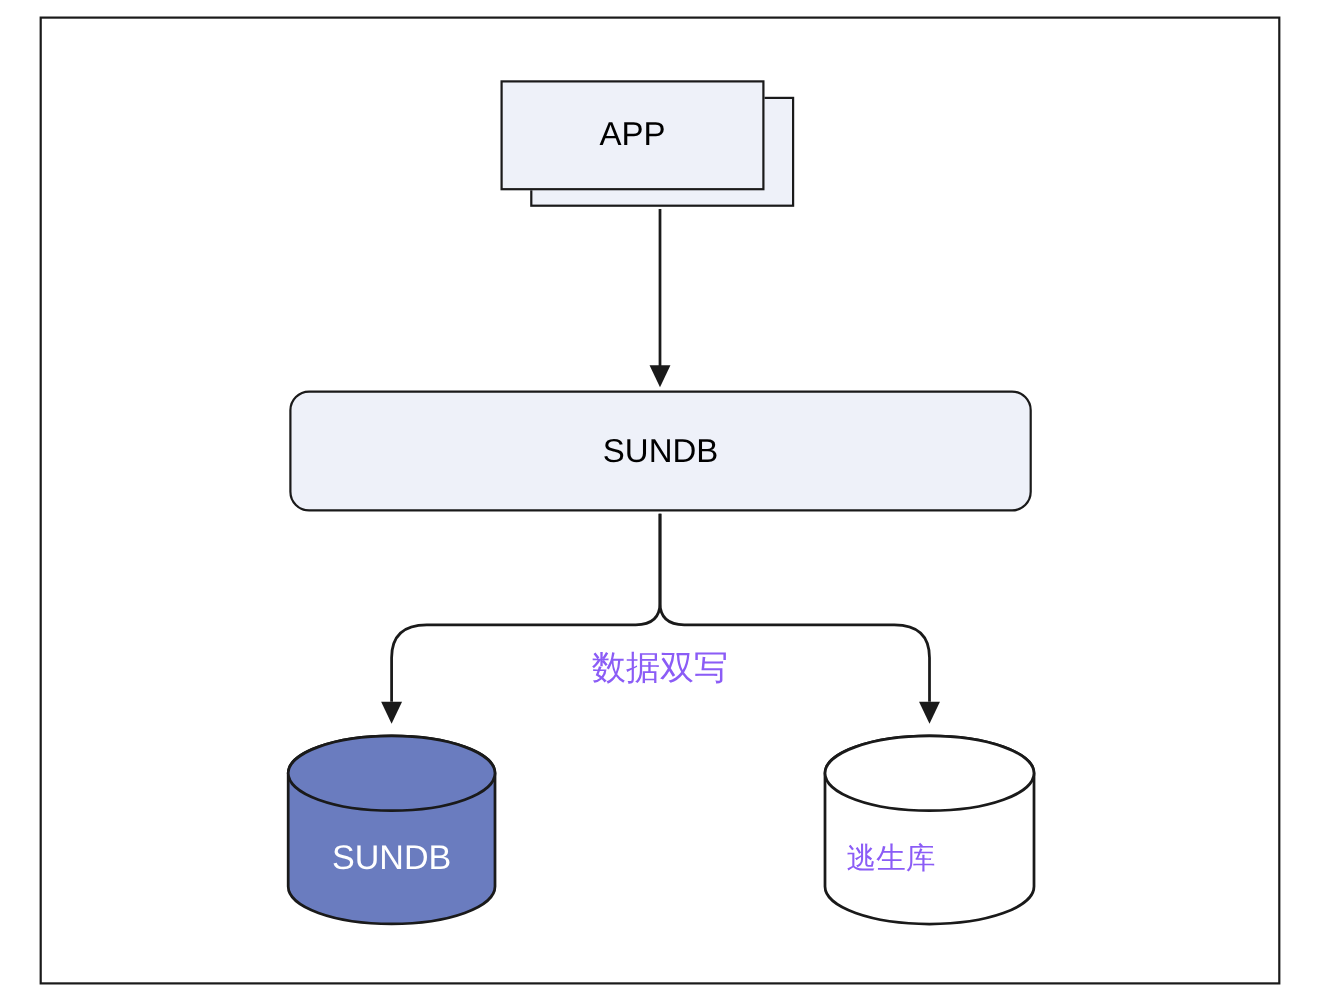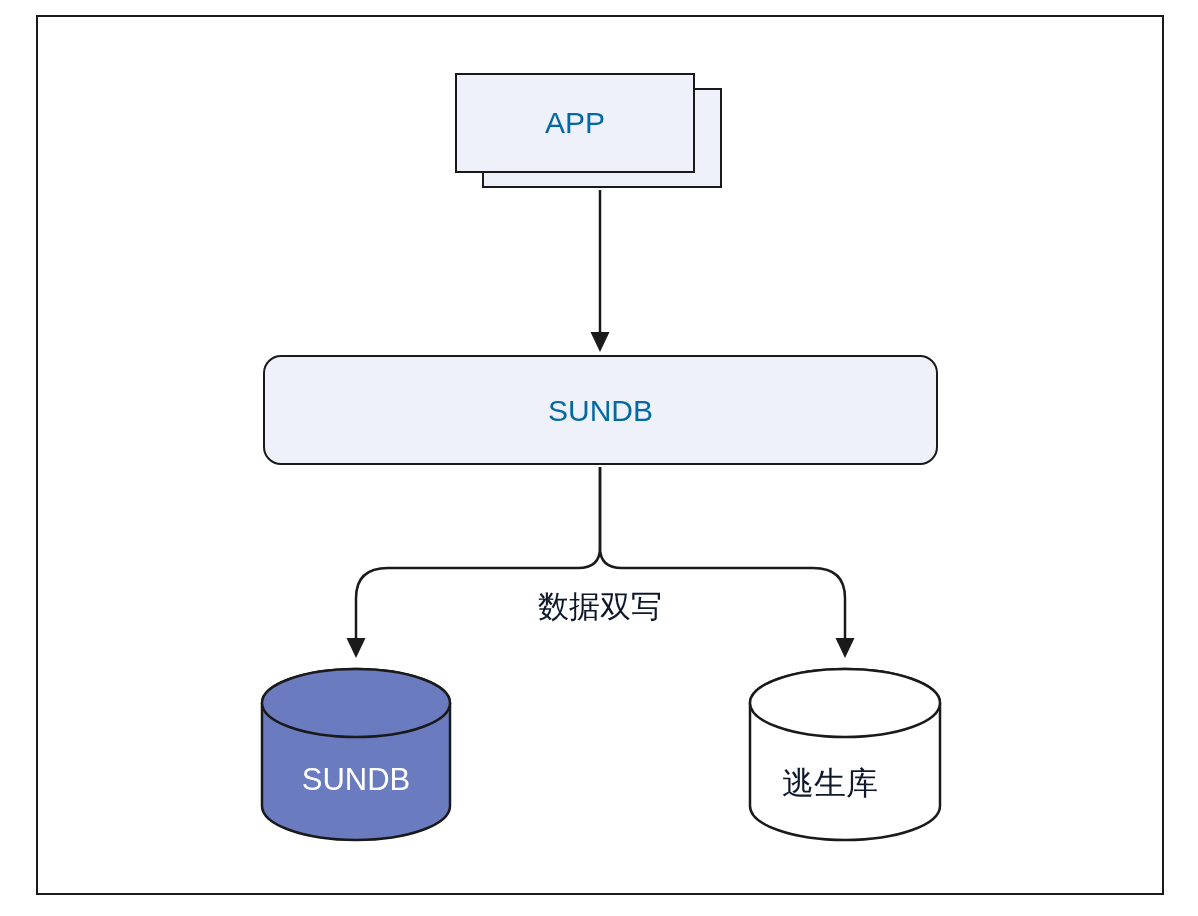--- a/index.html
+++ b/index.html
@@ -18,21 +18,21 @@
     position: absolute;
     left: 36px; top: 15px;
     width: 1128px; height: 880px;
     border: 2.5px solid #1a1a1a;
     background: #ffffff;
   }
   .node-box {
     position: absolute;
     background: #eef1f9;
     border: 2.5px solid #1a1a1a;
-    color: #0369a1;
+    color: #000000;
   }
   .app-back {
     left: 482px; top: 88px;
     width: 240px; height: 100px;
     z-index: 1;
   }
   .app-front {
     left: 455px; top: 73px;
     width: 240px; height: 100px;
     z-index: 2;
@@ -52,38 +52,38 @@
   .connector-layer {
     position: absolute;
     left: 0; top: 0;
     width: 1198px; height: 916px;
     z-index: 3;
     pointer-events: none;
   }
   .label {
     position: absolute;
     text-align: center;
-    color: #0f172a;
+    color: #8b5cf6;
     z-index: 4;
   }
   .branch-label {
     left: 500px; top: 586px;
     width: 200px;
     font-size: 31px;
   }
   .db-label-left {
     left: 276px; top: 762px;
     width: 160px;
     font-size: 31px;
     color: #ffffff;
   }
   .db-label-right {
-    left: 750px; top: 762px;
+    left: 730px; top: 762px;
     width: 160px;
-    font-size: 32px;
+    font-size: 27px;
   }
 </style>
 </head>
 <body>
 
 <div id="canvas">
 
   <div class="frame"></div>
 
   <div class="node-box app-back"></div>

